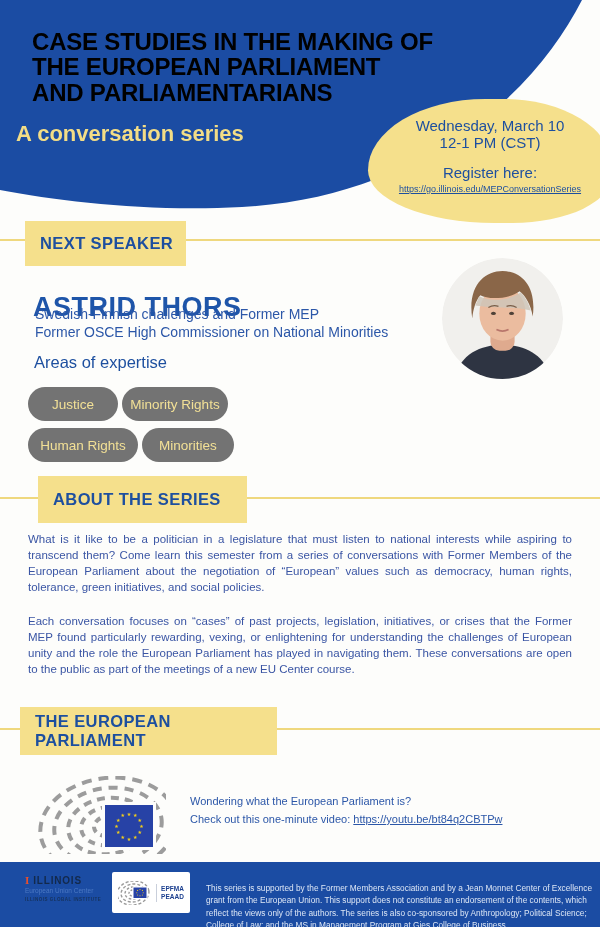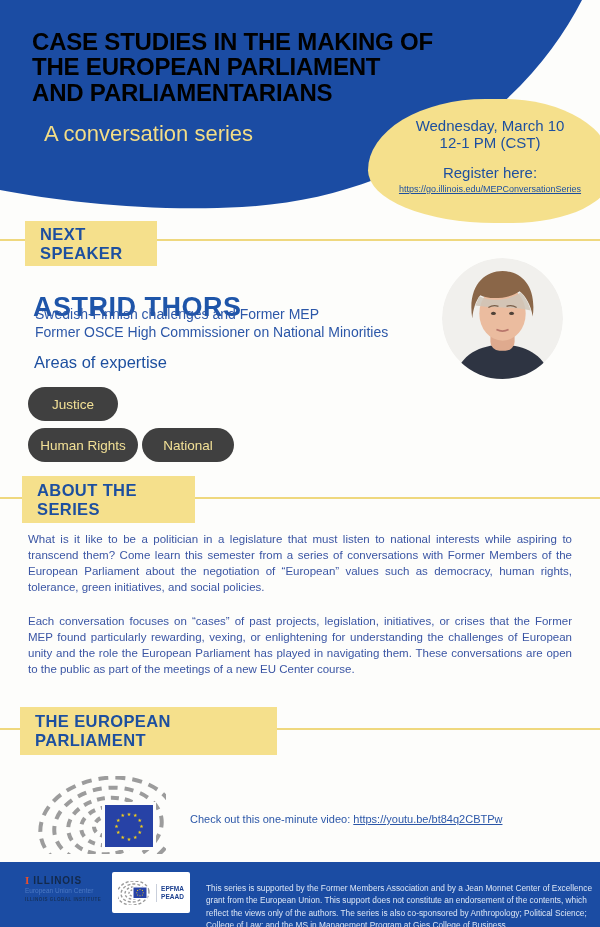--- a/index.html
+++ b/index.html
@@ -3,40 +3,40 @@
 <meta charset="utf-8">
 <style>
   html,body{margin:0;padding:0;}
   body{font-family:"Liberation Sans",sans-serif;background:#ffffff;}
   .poster{position:relative;width:600px;height:927px;background:#FDFDFB;overflow:hidden;}
 
   
   .hero-blob{position:absolute;left:0;top:0;z-index:1;}
   .title{position:absolute;left:32px;top:29px;z-index:4;font-weight:bold;font-size:24px;
          line-height:25.3px;letter-spacing:-0.2px;color:#000000;}
-  .subtitle{position:absolute;left:44px;top:121px;z-index:4;font-weight:normal;font-size:22px;color:#F3DD86;}
+  .subtitle{position:absolute;left:16px;top:121px;z-index:4;font-weight:bold;font-size:22px;color:#F3DD86;}
   .date-blob{position:absolute;left:368px;top:99px;width:244px;height:124px;z-index:3;
              background:#F5E08C;border-radius:52% 48% 44% 56% / 62% 58% 42% 46%;
              text-align:center;color:#1D4F9F;box-sizing:border-box;padding-top:18px;}
   .date-line{font-size:15px;line-height:17px;font-weight:500;}
   .register-label{font-size:15px;margin-top:13px;font-weight:500;}
   .register-link{display:block;margin-top:3px;font-size:9px;color:#1D4F9F;text-decoration:underline;cursor:pointer;}
 
   
   .rule{position:absolute;left:0;width:600px;height:2px;background:#EFD87E;z-index:1;}
   .label-box{position:absolute;z-index:2;background:#F5E08C;display:flex;align-items:center;
              padding-left:15px;box-sizing:border-box;font-size:16.5px;font-weight:600;
              letter-spacing:0.4px;color:#1D4F9F;}
 
   
   .speaker-name{position:absolute;left:33px;top:277px;font-size:27px;font-weight:600;
                 letter-spacing:0.5px;color:#1E55A9;margin-top:15px;}
   .speaker-role{position:absolute;left:35px;font-size:14px;color:#2C57A8;}
   .areas-label{position:absolute;left:34px;top:353px;font-size:16.5px;font-weight:500;color:#1D4F9F;}
-  .pill{position:absolute;height:34px;background:#404040;border-radius:17px;color:#F2E096;
+  .pill{position:absolute;height:34px;background:#737373;border-radius:17px;color:#F2E096;
         font-size:13.5px;display:flex;align-items:center;justify-content:center;}
   .portrait{position:absolute;left:442px;top:258px;}
 
   
   .body-text{position:absolute;left:28px;width:544px;margin:0;font-size:11.5px;line-height:16px;
              text-align:justify;color:#3A55A4;}
 
   
   .ep-logo{position:absolute;left:38px;top:776px;}
   .ep-line{position:absolute;left:190px;font-size:11px;color:#2C57A8;}
@@ -74,30 +74,31 @@
   <div class="subtitle">A conversation series</div>
 
   <div class="date-blob">
     <div class="date-line">Wednesday, March 10</div>
     <div class="date-line">12-1 PM (CST)</div>
     <div class="register-label">Register here:</div>
     <a class="register-link">https://go.illinois.edu/MEPConversationSeries</a>
   </div>
 
   <div class="rule" style="top:239px"></div>
-  <div class="label-box" style="left:25px;top:221px;width:132px;height:45px">NEXT SPEAKER</div>
+  <div class="label-box" style="left:25px;top:221px;width:161px;height:45px">NEXT SPEAKER</div>
 
   <div class="speaker-name">ASTRID THORS</div>
   <div class="speaker-role" style="top:306px">Swedish-Finnish challenges and Former MEP</div>
   <div class="speaker-role" style="top:324px">Former OSCE High Commissioner on National Minorities</div>
   <div class="areas-label">Areas of expertise</div>
 
   <div class="pill" style="left:28px;top:387px;width:90px">Justice</div>
+  <div class="pill" style="left:122px;top:387px;width:106px">Minority Rights</div>
   <div class="pill" style="left:28px;top:428px;width:110px">Human Rights</div>
-  <div class="pill" style="left:142px;top:428px;width:92px">National</div>
+  <div class="pill" style="left:142px;top:428px;width:92px">Minorities</div>
 
   <svg class="portrait" width="121" height="121" viewBox="0 0 120 120">
     <defs>
         <clipPath id="pc">
           <circle cx="60" cy="60" r="60"></circle>
         </clipPath>
       </defs>
     <g clip-path="url(#pc)">
       <circle cx="60" cy="60" r="60" fill="#F1F0ED"></circle>
       <path d="M12,122 C16,96 38,86 60,86 C82,86 104,96 108,122 Z" fill="#2E3442"></path>
@@ -107,21 +108,21 @@
       <path d="M37,38 C48,44 68,42 78,34 C82,38 86,45 88,52 C74,48 50,50 33,47 Z" fill="#CFC6B8" opacity="0.85"></path>
       <ellipse cx="51" cy="55" rx="2.4" ry="1.6" fill="#4F4238"></ellipse>
       <ellipse cx="69" cy="55" rx="2.4" ry="1.6" fill="#4F4238"></ellipse>
       <path d="M46,49 q5,-3 10,-1" stroke="#7A5E48" stroke-width="1.2" fill="none"></path>
       <path d="M64,48 q5,-2 10,1" stroke="#7A5E48" stroke-width="1.2" fill="none"></path>
       <path d="M54,71 q6,3 12,0" stroke="#B8766B" stroke-width="1.6" fill="none"></path>
     </g>
   </svg>
 
   <div class="rule" style="top:497px"></div>
-  <div class="label-box" style="left:22px;top:476px;width:173px;height:47px">ABOUT THE SERIES</div>
+  <div class="label-box" style="left:38px;top:476px;width:209px;height:47px">ABOUT THE SERIES</div>
 
   <p class="body-text" style="top:531px">What is it like to be a politician in a legislature that must listen to national interests while aspiring to transcend them? Come learn this semester from a series of conversations with Former Members of the European Parliament about the negotiation of “European” values such as democracy, human rights, tolerance, green initiatives, and social policies.</p>
   <p class="body-text" style="top:613px">Each conversation focuses on “cases” of past projects, legislation, initiatives, or crises that the Former MEP found particularly rewarding, vexing, or enlightening for understanding the challenges of European unity and the role the European Parliament has played in navigating them. These conversations are open to the public as part of the meetings of a new EU Center course.</p>
 
   <div class="rule" style="top:728px"></div>
   <div class="label-box" style="left:20px;top:707px;width:257px;height:48px">THE EUROPEAN PARLIAMENT</div>
 
   <svg class="ep-logo" width="128" height="78" viewBox="0 0 128 78">
     <g stroke="#9C9C9C" fill="none" transform="rotate(-8 70 50)">
       <ellipse cx="70" cy="50" rx="14" ry="10" stroke-width="4" stroke-dasharray="6 5"></ellipse>
@@ -141,20 +142,21 @@
         <text x="97.3" y="62.8">★</text>
       <text x="91" y="64.5">★</text>
         <text x="84.7" y="62.8">★</text>
         <text x="80.2" y="58.3">★</text>
       <text x="78.5" y="52">★</text>
         <text x="80.2" y="45.7">★</text>
         <text x="84.7" y="41.2">★</text>
     </g>
   </svg>
 
+  <div class="ep-line" style="top:795px">Wondering what the European Parliament is?</div>
   <div class="ep-line" style="top:813px">
     <span>Check out this one-minute video: </span><a class="ulink">https://youtu.be/bt84q2CBTPw</a>
   </div>
 
   <div class="footer">
     <div class="ill-row">
       <span class="block-i">I</span>
       <span class="ill-name">ILLINOIS</span>
     </div>
     <div class="ill-unit">European Union Center</div>

